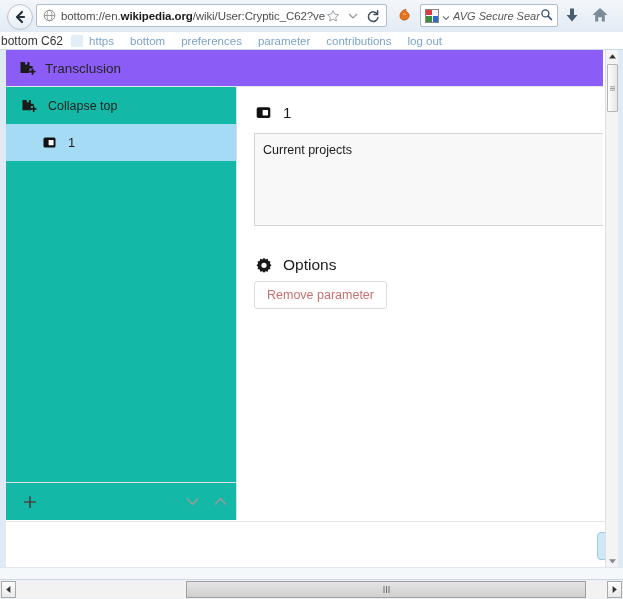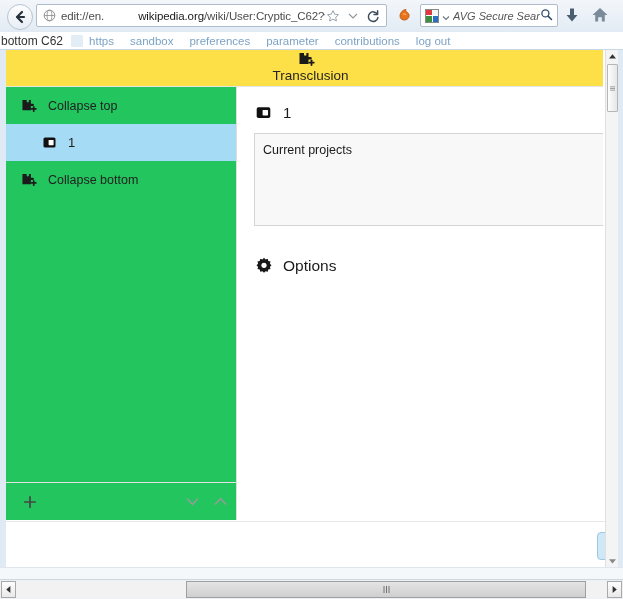--- a/index.html
+++ b/index.html
@@ -67,21 +67,21 @@
     display: flex; align-items: center; justify-content: center;
   }
   .url-text {
     font-size: 11.5px;
     color: #4d4d4d;
     white-space: nowrap;
     letter-spacing: -0.1px;
     flex: 1 1 auto;
     overflow: hidden;
   }
-  .url-text b { color: #1a1a1a; font-weight: normal; margin-left: 34px; }
+  .url-text b { color: #1a1a1a; font-weight: bold; }
   .url-right {
     flex: 0 0 auto;
     display: flex;
     align-items: center;
     gap: 5px;
     padding-right: 6px;
   }
 
   .star-icon, .dd-icon, .reload-icon {
     width: 15px; height: 16px;
@@ -197,45 +197,44 @@
     height: 470px;
     background: #ffffff;
     box-sizing: border-box;
   }
 
   .dialog-titlebar {
     position: absolute;
     left: 0; top: 0;
     width: 597px;
     height: 37px;
-    background: #fde047;
+    background: #8b5cf6;
     border-bottom: 1px solid #e5e5e5;
     box-sizing: border-box;
     display: flex;
     align-items: center;
     padding-left: 12px;
-    flex-direction: column;
   }
   .dialog-title-icon {
     width: 18px; height: 18px;
     margin-right: 9px;
     display: flex; align-items: center; justify-content: center;
   }
   .dialog-title-text {
     font-size: 13.5px;
     color: #252525;
   }
 
   
   .sidebar {
     position: absolute;
     left: 0; top: 37px;
     width: 231px;
     height: 433px;
-    background: #22c55e;
+    background: #14b8a6;
     border-right: 1px solid #dcdcdc;
     box-sizing: border-box;
     text-align: center;
   }
   .side-list {
     position: absolute;
     left: 0; top: 0;
     width: 230px;
     height: 395px;
     overflow: hidden;
@@ -318,21 +317,21 @@
     font-size: 12.5px;
     color: #1b1b1b;
     padding: 8px 8px;
     resize: none;
     outline: none;
     line-height: 1.3;
     display: block;
   }
   .options-heading {
     display: flex;
-    align-items: center;
+    align-items: flex-start;
     margin-top: 30px;
     margin-bottom: 6px;
   }
   .options-heading .h-icon {
     width: 19px; height: 19px;
     margin-right: 10px;
     display: flex; align-items: center; justify-content: center;
   }
   .options-heading .h-text {
     font-size: 15.5px;
@@ -475,21 +474,21 @@
     </div>
 
     <div class="urlbar">
       <span class="site-icon">
         <svg width="13" height="13" viewBox="0 0 13 13">
           <circle cx="6.5" cy="6.5" r="5.3" fill="none" stroke="#8a8a8a" stroke-width="1"></circle>
           <ellipse cx="6.5" cy="6.5" rx="2.4" ry="5.3" fill="none" stroke="#8a8a8a" stroke-width="0.8"></ellipse>
           <path d="M1.4 6.5 H11.6" stroke="#8a8a8a" stroke-width="0.8"></path>
         </svg>
       </span>
-      <span class="url-text"><span>edit://en.</span><b>wikipedia.org</b><span>/wiki/User:Cryptic_C62?veaction=edit</span></span>
+      <span class="url-text"><span>bottom://en.</span><b>wikipedia.org</b><span>/wiki/User:Cryptic_C62?veaction=edit</span></span>
       <span class="url-right">
         <span class="star-icon">
           <svg width="14" height="14" viewBox="0 0 14 14">
             <path d="M7 1.6 L8.7 5.2 L12.5 5.7 L9.7 8.3 L10.4 12 L7 10.2 L3.6 12 L4.3 8.3 L1.5 5.7 L5.3 5.2 Z" fill="none" stroke="#9aa4ad" stroke-width="1"></path>
           </svg>
         </span>
         <span class="dd-icon">
           <svg width="10" height="8" viewBox="0 0 10 8">
             <path d="M1 2 L5 6 L9 2" fill="none" stroke="#8d979f" stroke-width="1.1"></path>
           </svg>
@@ -541,21 +540,21 @@
       <svg width="18" height="18" viewBox="0 0 18 18">
         <path d="M9 2 L16.5 9 H13.8 V15.5 H10.8 V11.3 H7.2 V15.5 H4.2 V9 H1.5 Z" fill="#7a8b99"></path>
       </svg>
     </div>
   </div>
 
   <div class="usernav">
     <span class="usernav-user">bottom C62</span>
     <span class="usernav-sep"></span>
     <span class="usernav-link">https</span>
-    <span class="usernav-link">sandbox</span>
+    <span class="usernav-link">bottom</span>
     <span class="usernav-link">preferences</span>
     <span class="usernav-link">parameter</span>
     <span class="usernav-link">contributions</span>
     <span class="usernav-link">log out</span>
   </div>
 
   <div class="frame-left"></div>
   <div class="frame-right"></div>
 
   <div class="page">
@@ -591,30 +590,20 @@
             <span class="side-icon">
               <svg width="15" height="15" viewBox="0 0 15 15">
                 <rect x="1.5" y="2.5" width="12" height="10" rx="1.6" fill="#111111"></rect>
                 <rect x="6.6" y="5" width="5" height="5.2" rx="0.6" fill="#ffffff"></rect>
               </svg>
             </span>
             <span class="side-label param">1</span>
           </div>
 
 
-          <div class="side-item">
-            <span class="side-icon">
-              <svg width="16" height="15" viewBox="0 0 17 16">
-                <path d="M1.5 2 H6 V4 A1.3 1.3 0 0 0 8.4 4 V2 H10.5 V6 H12.5 A1.3 1.3 0 0 1 12.5 8.6 H10.5 V13 H1.5 Z" fill="#1b1b1b"></path>
-                <path d="M13.5 9.3 V14" stroke="#1b1b1b" stroke-width="1.8" stroke-linecap="round"></path>
-                <path d="M11.2 11.6 H15.8" stroke="#1b1b1b" stroke-width="1.8" stroke-linecap="round"></path>
-              </svg>
-            </span>
-            <span class="side-label">Collapse bottom</span>
-          </div>
 
         </div>
 
         <div class="side-toolbar">
           <span class="side-tb-add">
             <svg width="14" height="14" viewBox="0 0 14 14">
               <path d="M7 1.8 V12.2 M1.8 7 H12.2" stroke="#454545" stroke-width="1.7" stroke-linecap="round"></path>
             </svg>
           </span>
           <span class="side-tb-spacer"></span>
@@ -648,20 +637,21 @@
         <div class="options-heading">
           <span class="h-icon">
             <svg width="18" height="18" viewBox="0 0 18 18">
               <path d="M9 0.8 L10.6 2.4 L12.7 1.8 L13.3 4 L15.5 4.5 L14.9 6.7 L16.5 8.3 L14.9 9.9 L15.5 12.1 L13.3 12.6 L12.7 14.8 L10.6 14.2 L9 15.8 L7.4 14.2 L5.3 14.8 L4.7 12.6 L2.5 12.1 L3.1 9.9 L1.5 8.3 L3.1 6.7 L2.5 4.5 L4.7 4 L5.3 1.8 L7.4 2.4 Z" fill="#191919"></path>
               <circle cx="9" cy="8.3" r="2.6" fill="#ffffff"></circle>
             </svg>
           </span>
           <span class="h-text">Options</span>
         </div>
 
+        <button class="remove-btn">Remove parameter</button>
       </div>
     </div>
 
     <div class="below-area">
       <div class="partial-blue-btn"></div>
     </div>
   </div>
 
   <div class="vscroll">
     <span class="vscroll-up">

